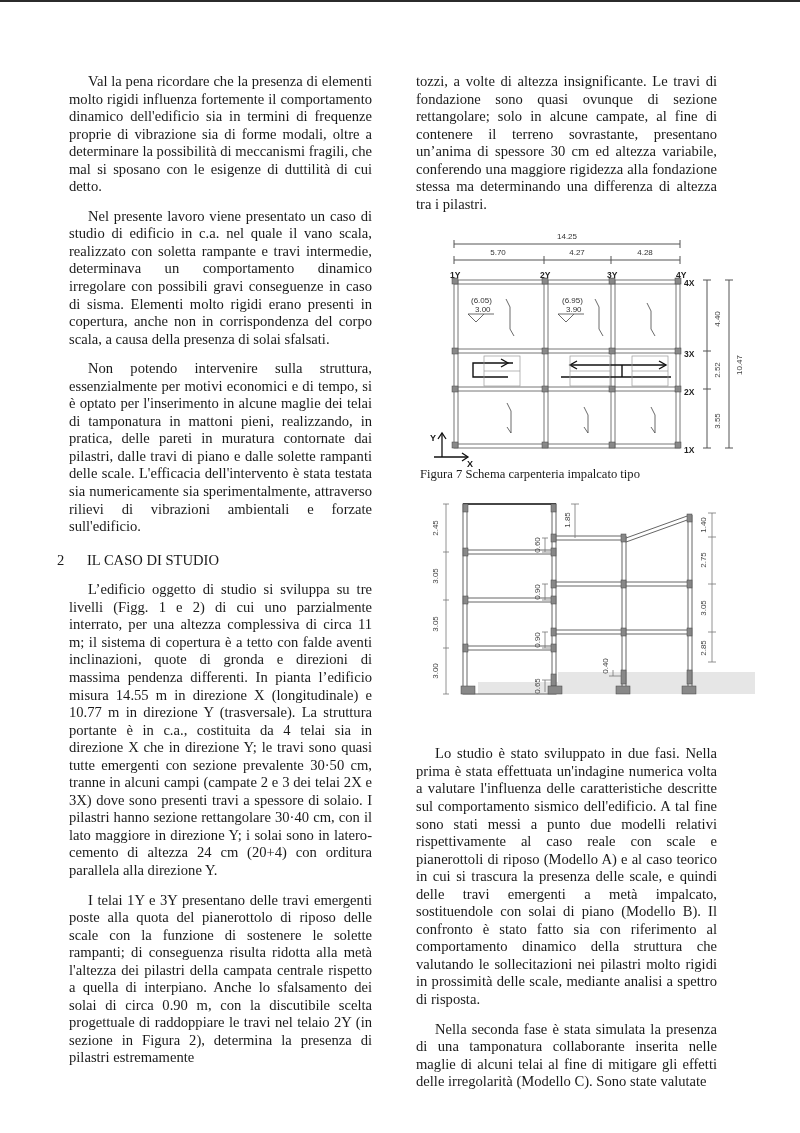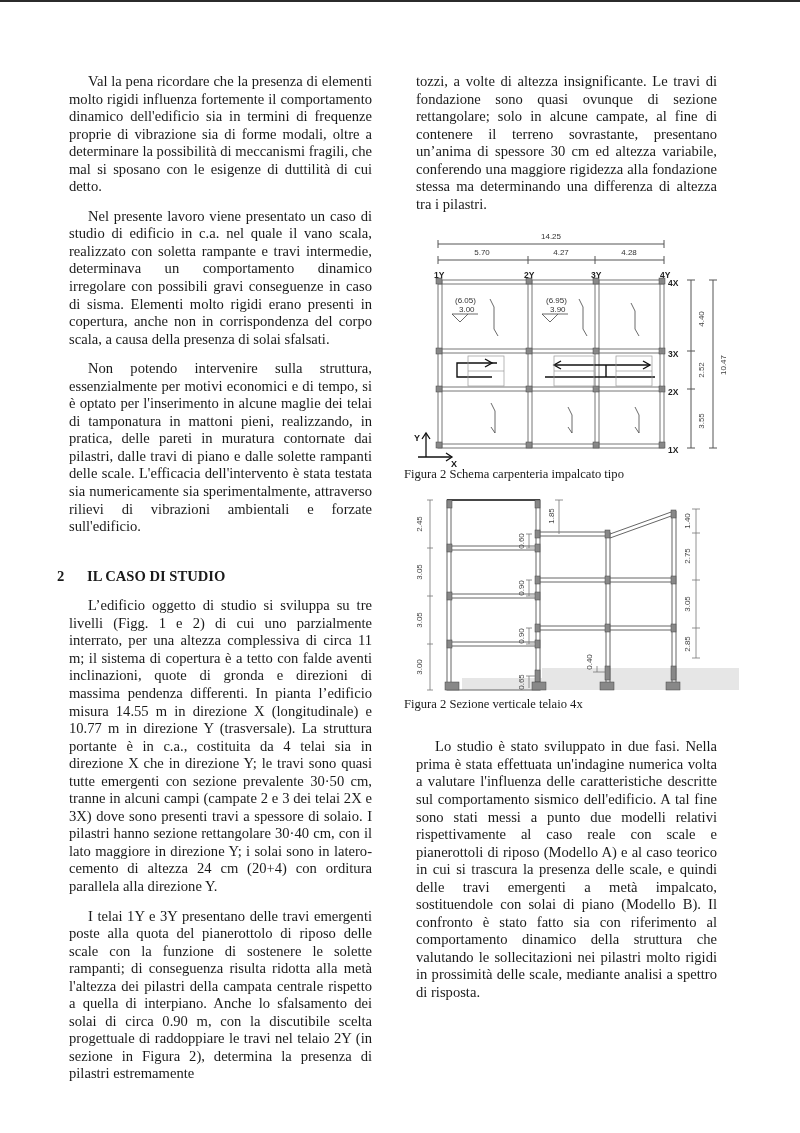--- a/index.html
+++ b/index.html
@@ -6,35 +6,35 @@
   body { width: 800px; height: 1133px; position: relative; overflow: hidden;
          font-family: "Liberation Serif", "DejaVu Serif", serif; color: #1a1a1a; }
   .topbar { position: absolute; left: 0; top: 0; width: 800px; height: 2px; background: #2b2b2b; }
   .col { position: absolute; top: 61px; width: 327px; font-size: 14.6px; line-height: 17.55px; }
   .col-left { left: 57px; }
   .col-right { left: 404px; width: 325px; }
   .para { margin: 12px; text-align: justify; text-indent: 19px; hyphens: none; }
   .para.noindent { text-indent: 0; }
   .section-head { margin: 32px 0 6px 0; font-size: 14.6px; letter-spacing: 0; }
   .section-head .num { display: inline-block; width: 30px; }
-  .figure { margin: 0; }
+  .figure { margin: 16px; }
   .fig-caption { font-size: 12.6px; margin: 0; line-height: 15px; }
   svg text { font-family: "Liberation Sans", "DejaVu Sans", sans-serif; }
 </style>
 </head>
 <body>
 
 <div class="topbar"></div>
 
 <div class="col col-left">
   <p class="para">Val la pena ricordare che la presenza di elementi molto rigidi influenza fortemente il comportamento dinamico dell'edificio sia in termini di frequenze proprie di vibrazione sia di forme modali, oltre a determinare la possibilità di meccanismi fragili, che mal si sposano con le esigenze di duttilità di cui detto.</p>
   <p class="para">Nel presente lavoro viene presentato un caso di studio di edificio in c.a. nel quale il vano scala, realizzato con soletta rampante e travi intermedie, determinava un comportamento dinamico irregolare con possibili gravi conseguenze in caso di sisma. Elementi molto rigidi erano presenti in copertura, anche non in corrispondenza del corpo scala, a causa della presenza di solai sfalsati.</p>
   <p class="para">Non potendo intervenire sulla struttura, essenzialmente per motivi economici e di tempo, si è optato per l'inserimento in alcune maglie dei telai di tamponatura in mattoni pieni, realizzando, in pratica, delle pareti in muratura contornate dai pilastri, dalle travi di piano e dalle solette rampanti delle scale. L'efficacia dell'intervento è stata testata sia numericamente sia sperimentalmente, attraverso rilievi di vibrazioni ambientali e forzate sull'edificio.</p>
 
-  <h2 class="section-head" style="font-weight:bold;">
+  <h2 class="section-head" style="font-weight:normal;margin-top:16px;">
     <span class="num">2</span><span>IL CASO DI STUDIO</span>
   </h2>
 
   <p class="para">L’edificio oggetto di studio si sviluppa su tre livelli (Figg. 1 e 2) di cui uno parzialmente interrato, per una altezza complessiva di circa 11 m; il sistema di copertura è a tetto con falde aventi inclinazioni, quote di gronda e direzioni di massima pendenza differenti. In pianta l’edificio misura 14.55 m in direzione X (longitudinale) e 10.77 m in direzione Y (trasversale). La struttura portante è in c.a., costituita da 4 telai sia in direzione X che in direzione Y; le travi sono quasi tutte emergenti con sezione prevalente 30·50 cm, tranne in alcuni campi (campate 2 e 3 dei telai 2X e 3X) dove sono presenti travi a spessore di solaio. I pilastri hanno sezione rettangolare 30·40 cm, con il lato maggiore in direzione Y; i solai sono in latero-cemento di altezza 24 cm (20+4) con orditura parallela alla direzione Y.</p>
   <p class="para">I telai 1Y e 3Y presentano delle travi emergenti poste alla quota del pianerottolo di riposo delle scale con la funzione di sostenere le solette rampanti; di conseguenza risulta ridotta alla metà l'altezza dei pilastri della campata centrale rispetto a quella di interpiano. Anche lo sfalsamento dei solai di circa 0.90 m, con la discutibile scelta progettuale di raddoppiare le travi nel telaio 2Y (in sezione in Figura 2), determina la presenza di pilastri estremamente</p>
 </div>
 
 <div class="col col-right">
   <p class="para noindent">tozzi, a volte di altezza insignificante. Le travi di fondazione sono quasi ovunque di sezione rettangolare; solo in alcune campate, al fine di contenere il terreno sovrastante, presentano un’anima di spessore 30 cm ed altezza variabile, conferendo una maggiore rigidezza alla fondazione stessa ma determinando una differenza di altezza tra i pilastri.</p>
 
@@ -161,21 +161,21 @@
 
       <g stroke="#111" stroke-width="1.3" fill="none">
         <line x1="32" y1="232" x2="32" y2="208"></line>
         <polyline points="28,214 32,208 36,214"></polyline>
         <line x1="24" y1="232" x2="58" y2="232"></line>
         <polyline points="52,228 58,232 52,236"></polyline>
       </g>
       <text x="20" y="216" font-size="9" font-weight="bold" fill="#111">Y</text>
       <text x="57" y="242" font-size="9" font-weight="bold" fill="#111">X</text>
     </svg>
-    <p class="fig-caption">Figura 2 Schema carpenteria impalcato tipo</p>
+    <p class="fig-caption">Figura 7 Schema carpenteria impalcato tipo</p>
   </div>
 
   <div class="figure" style="margin-top:12px;">
     <svg width="345" height="205" viewBox="0 0 345 205" style="display:block;margin-left:-10px;">
 
       <rect x="68" y="184" width="82" height="12" fill="#e6e6e6"></rect>
       <rect x="148" y="174" width="212" height="22" fill="#e6e6e6"></rect>
 
       <g stroke="#666" stroke-width="1" fill="none">
         <rect x="53" y="6" width="93" height="190"></rect>
@@ -276,18 +276,18 @@
         <text transform="translate(130,142) rotate(-90)" text-anchor="middle">0.90</text>
         <text transform="translate(130,188) rotate(-90)" text-anchor="middle">0.65</text>
         <text transform="translate(160,22) rotate(-90)" text-anchor="middle">1.85</text>
         <text transform="translate(198,168) rotate(-90)" text-anchor="middle">0.40</text>
         <text transform="translate(296,27) rotate(-90)" text-anchor="middle">1.40</text>
         <text transform="translate(296,62) rotate(-90)" text-anchor="middle">2.75</text>
         <text transform="translate(296,110) rotate(-90)" text-anchor="middle">3.05</text>
         <text transform="translate(296,150) rotate(-90)" text-anchor="middle">2.85</text>
       </g>
     </svg>
-    <p class="fig-caption" style="margin-top:-2px;">Figura 2  Sezione verticale telaio 4x</p>
   </div>
 
   <div style="height:14px;"></div>
   <p class="para">Lo studio è stato sviluppato in due fasi. Nella prima è stata effettuata un'indagine numerica volta a valutare l'influenza delle caratteristiche descritte sul comportamento sismico dell'edificio. A tal fine sono stati messi a punto due modelli relativi rispettivamente al caso reale con scale e pianerottoli di riposo (Modello A) e al caso teorico in cui si trascura la presenza delle scale, e quindi delle travi emergenti a metà impalcato, sostituendole con solai di piano (Modello B). Il confronto è stato fatto sia con riferimento al comportamento dinamico della struttura che valutando le sollecitazioni nei pilastri molto rigidi in prossimità delle scale, mediante analisi a spettro di risposta.</p>
+  <p class="para">Nella seconda fase è stata simulata la presenza di una tamponatura collaborante inserita nelle maglie di alcuni telai al fine di mitigare gli effetti delle irregolarità (Modello C). Sono state valutate</p>
 </div>
 
 </body></html>

